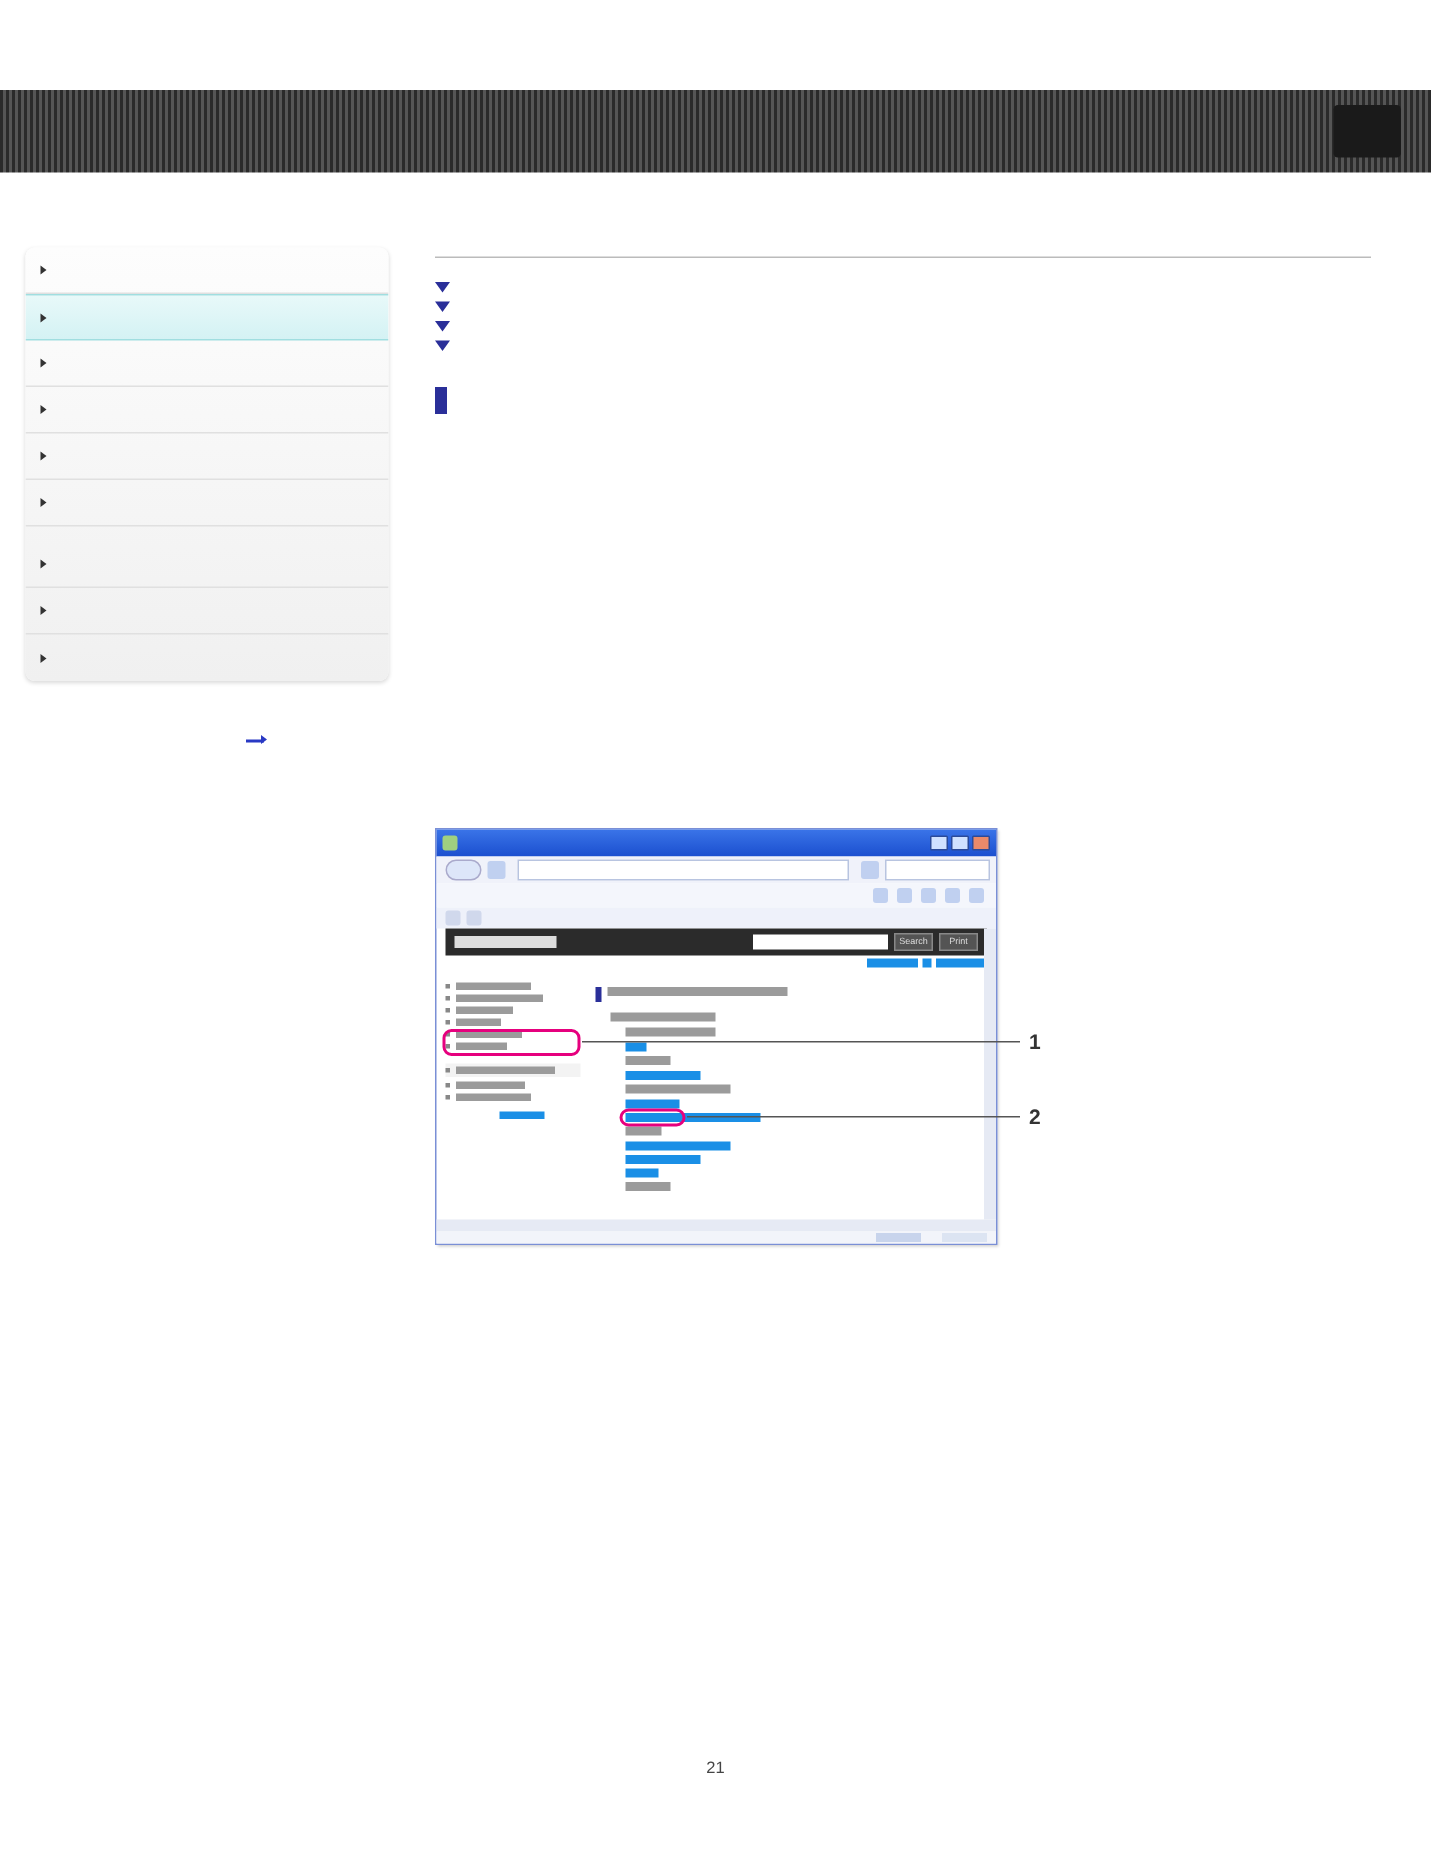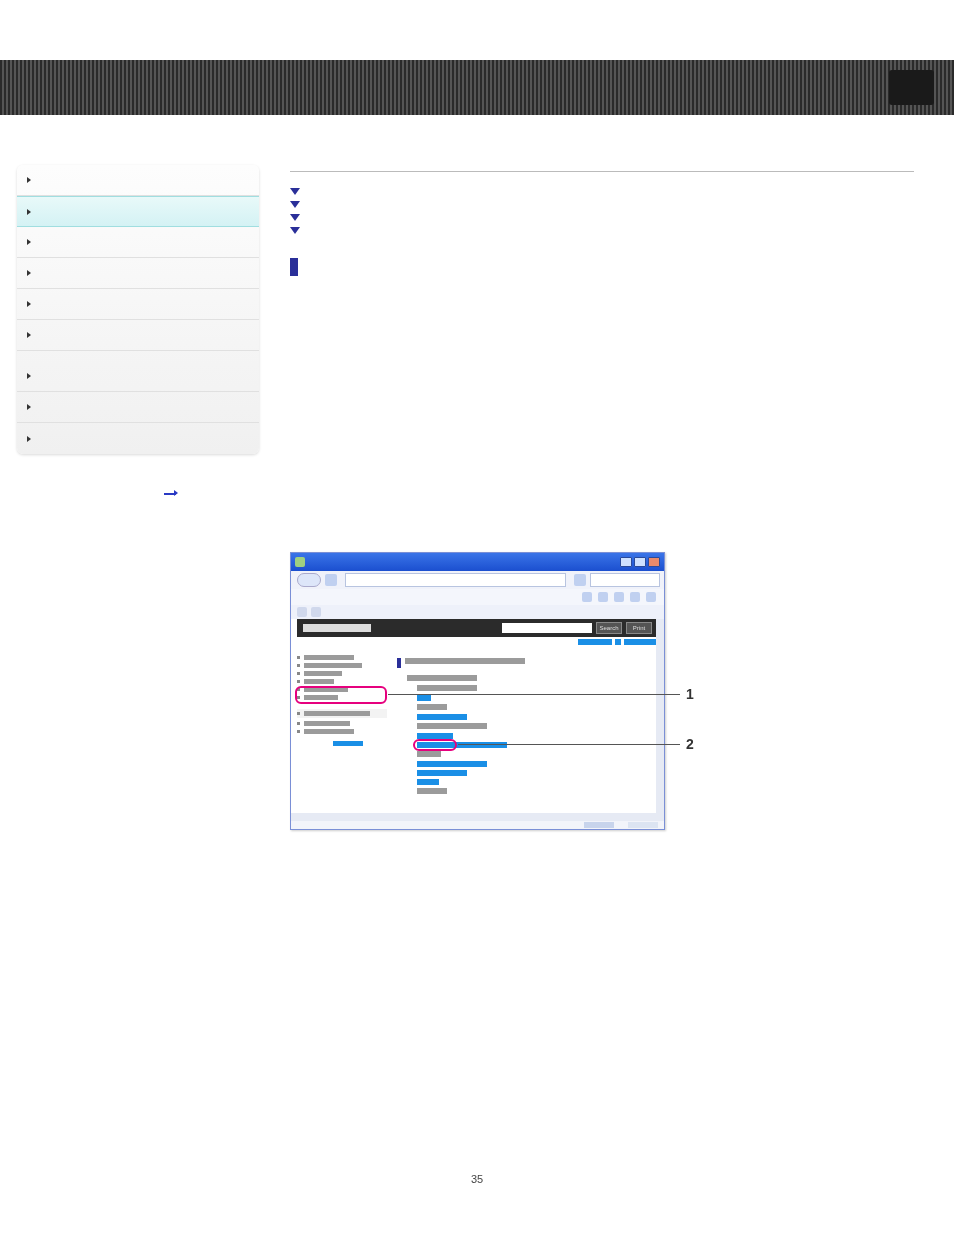--- a/index.html
+++ b/index.html
@@ -402,13 +402,13 @@
       <span class="zoom"></span>
     </div>
   </div>
 
   <div class="lead-line" style="top:142px; left:98px; width:292px"></div>
   <div class="lead-label" style="top:134px; left:396px">1</div>
   <div class="lead-line" style="top:192px; left:168px; width:222px"></div>
   <div class="lead-label" style="top:184px; left:396px">2</div>
 </div>
 
-<div class="page-num">35</div>
+<div class="page-num">21</div>
 
 </body></html>

